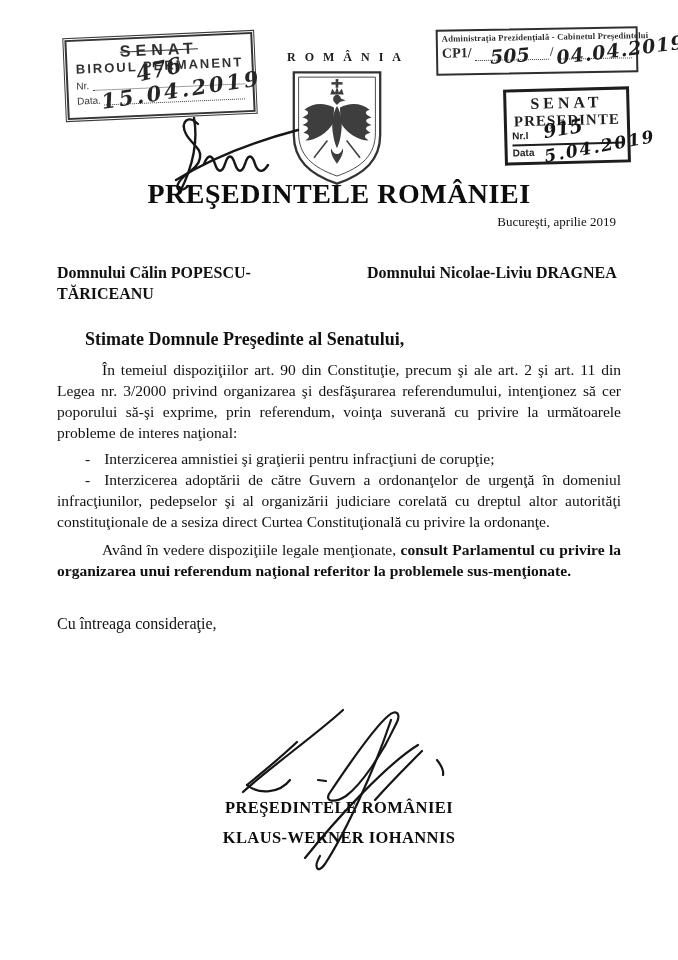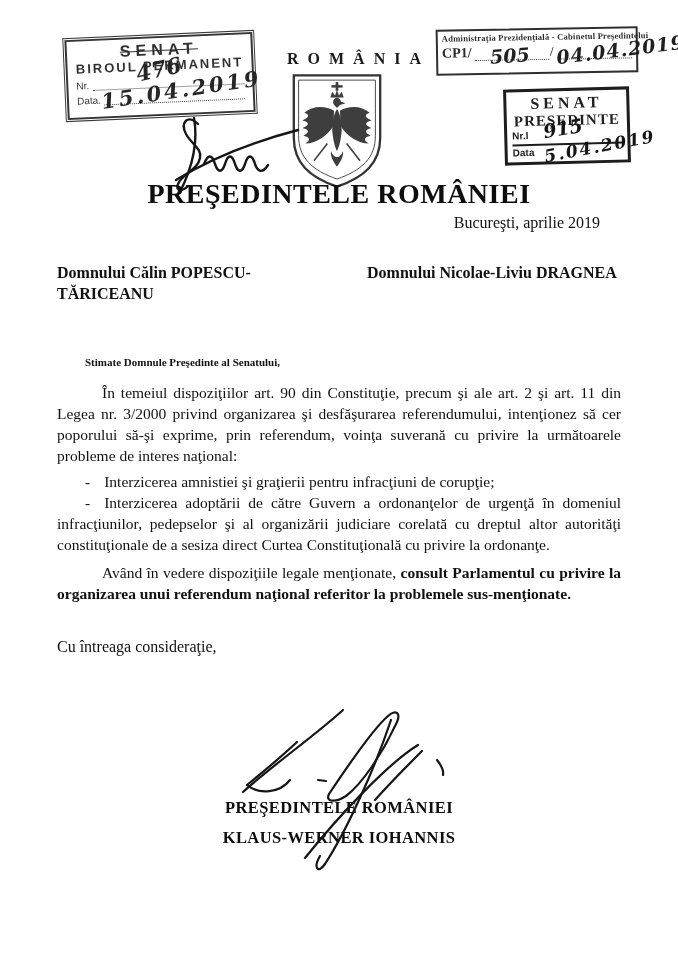--- a/index.html
+++ b/index.html
@@ -65,44 +65,44 @@
   }
   .stamp-senat-pres .t1 { text-align: center; font-weight: bold; font-size: 16px; letter-spacing: 4px; }
   .stamp-senat-pres .t2 { text-align: center; font-weight: bold; font-size: 15px; letter-spacing: 1px; }
   .stamp-senat-pres .srow { display: flex; align-items: flex-end; font-size: 10px; font-weight: bold; font-family: "Liberation Sans", sans-serif; }
   .stamp-senat-pres .srow.data { border-top: 2px solid #1d1d1d; margin-top: 3px; padding-top: 1px; }
   .sp-nr   { left: 36px; top: 26px; font-size: 19px; transform: rotate(-8deg); }
   .sp-date { left: 36px; top: 46px; font-size: 17px; transform: rotate(-9deg); letter-spacing: 2px; }
 
   
   .crest { position: absolute; left: 278px; top: 50px; width: 118px; text-align: center; }
-  .crest-country { font-size: 16px; font-weight: bold; letter-spacing: 9px; padding-left: 9px; color: #1a1a1a; }
+  .crest-country { font-size: 12px; font-weight: bold; letter-spacing: 9px; padding-left: 9px; color: #1a1a1a; }
   .crest svg { margin-top: 4px; }
 
   
   .doc-title {
     position: absolute; top: 178px; left: 0; width: 100%;
     text-align: center;
     font-size: 28px; font-weight: bold; letter-spacing: 0.5px;
     color: #0d0d0d;
   }
   .dateline {
-    position: absolute; top: 214px; right: 78px;
-    font-size: 16px;
+    position: absolute; top: 214px; right: 62px;
+    font-size: 13px;
   }
 
   
   .letter { position: absolute; left: 57px; top: 262px; width: 564px; font-size: 15.5px; line-height: 21px; }
   .addr-row { display: grid; grid-template-columns: 290px 1fr; gap: 20px; }
   .addr-row.names { margin-bottom: 17px; }
   .addr-row.roles { margin-bottom: 0; }
   .addr-name { font-weight: bold; font-size: 16px; }
   .addr-role { font-weight: bold; font-size: 15px; letter-spacing: 0.2px; }
 
-  .salutation { margin-top: 47px; padding-left: 28px; font-weight: bold; font-size: 11px; line-height: 22px; }
+  .salutation { margin-top: 24px; padding-left: 28px; font-weight: bold; font-size: 18px; line-height: 22px; }
 
   .para { margin-top: 10px; text-align: justify; text-indent: 45px; }
   .para.first { margin-top: 9px; }
   .bullet { text-align: justify; text-indent: 28px; margin-top: 0; }
   .bullet .dash { margin-right: 14px; }
   .bullets { margin-top: 5px; }
   .para.consult { margin-top: 7px; }
   .closing { margin-top: 32px; font-size: 16px; }
 
   

